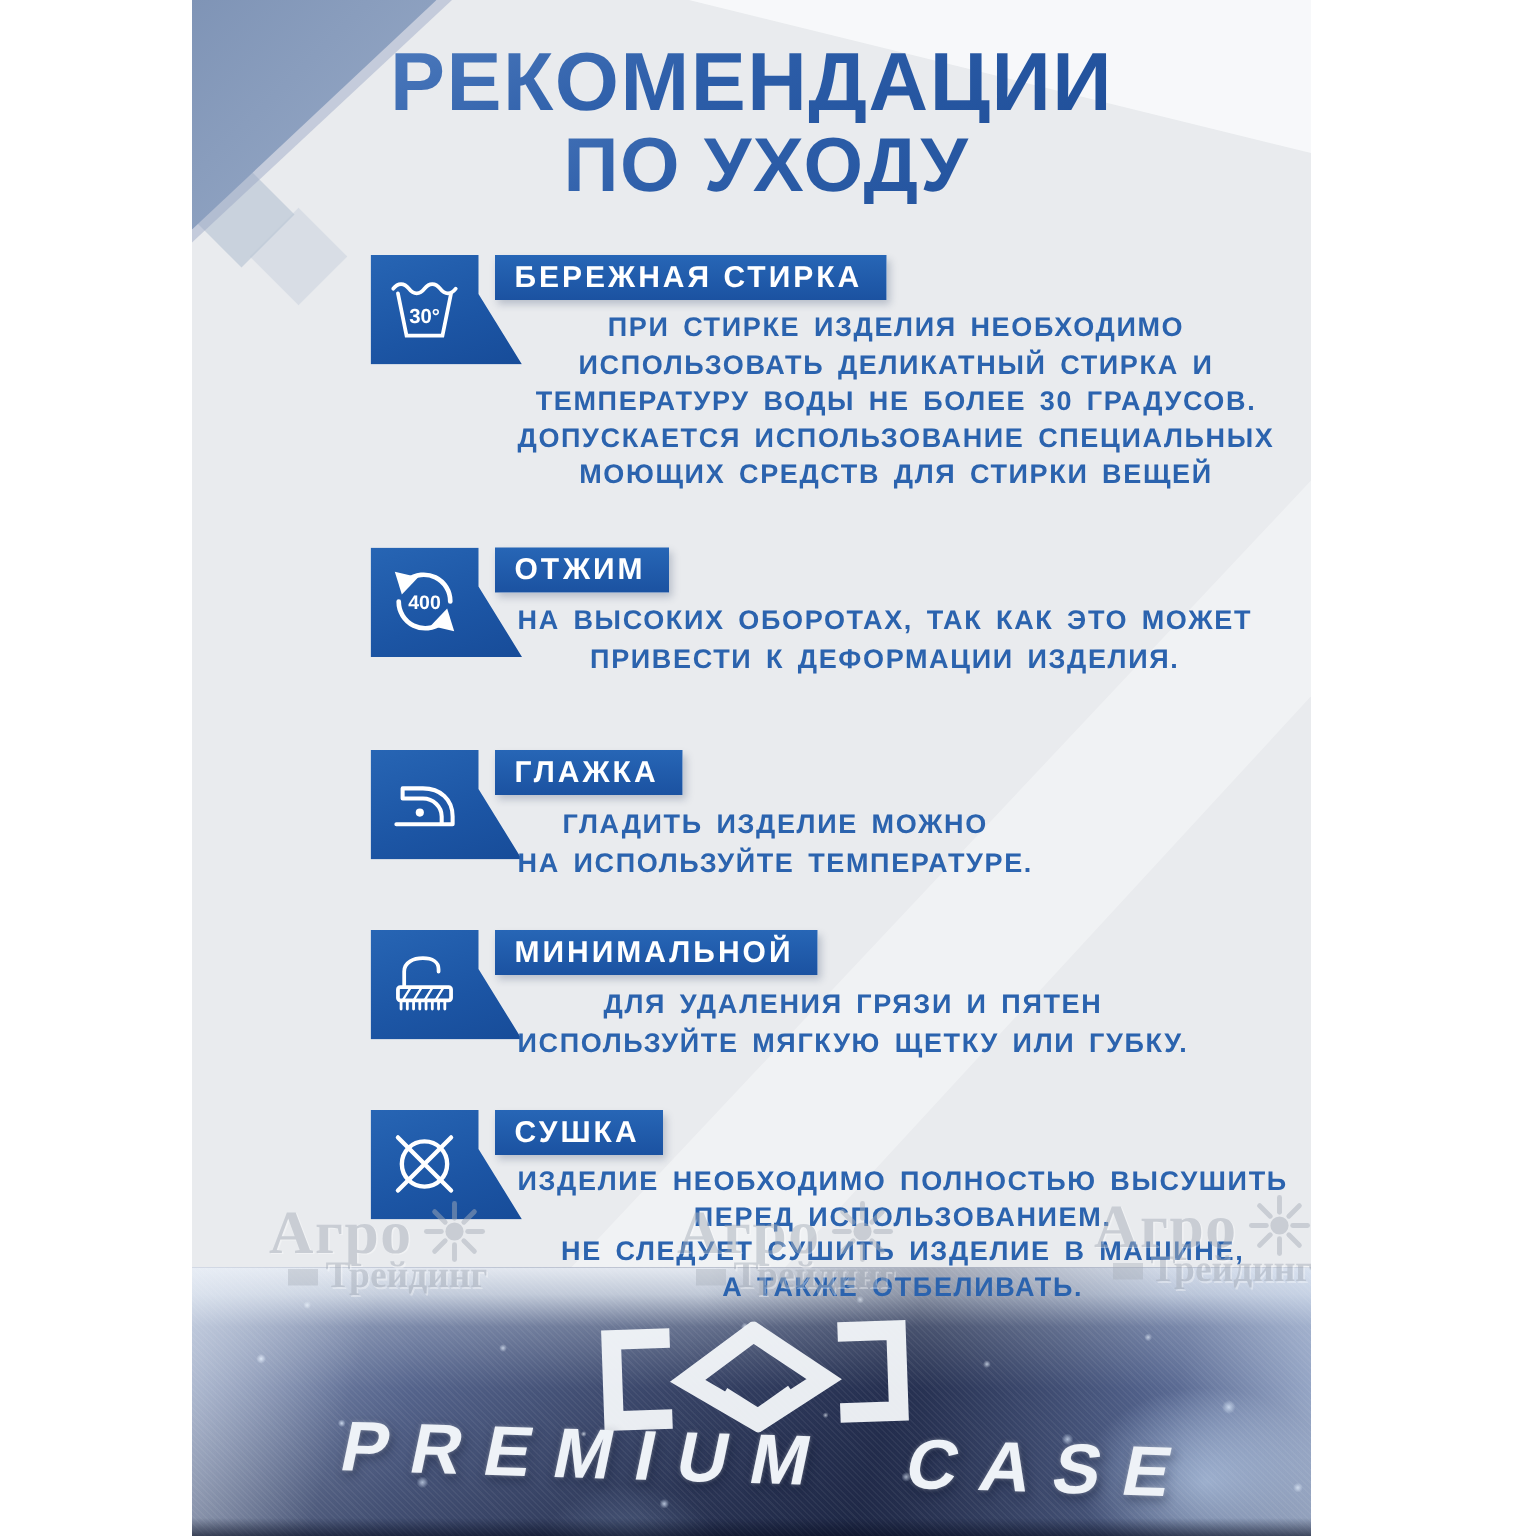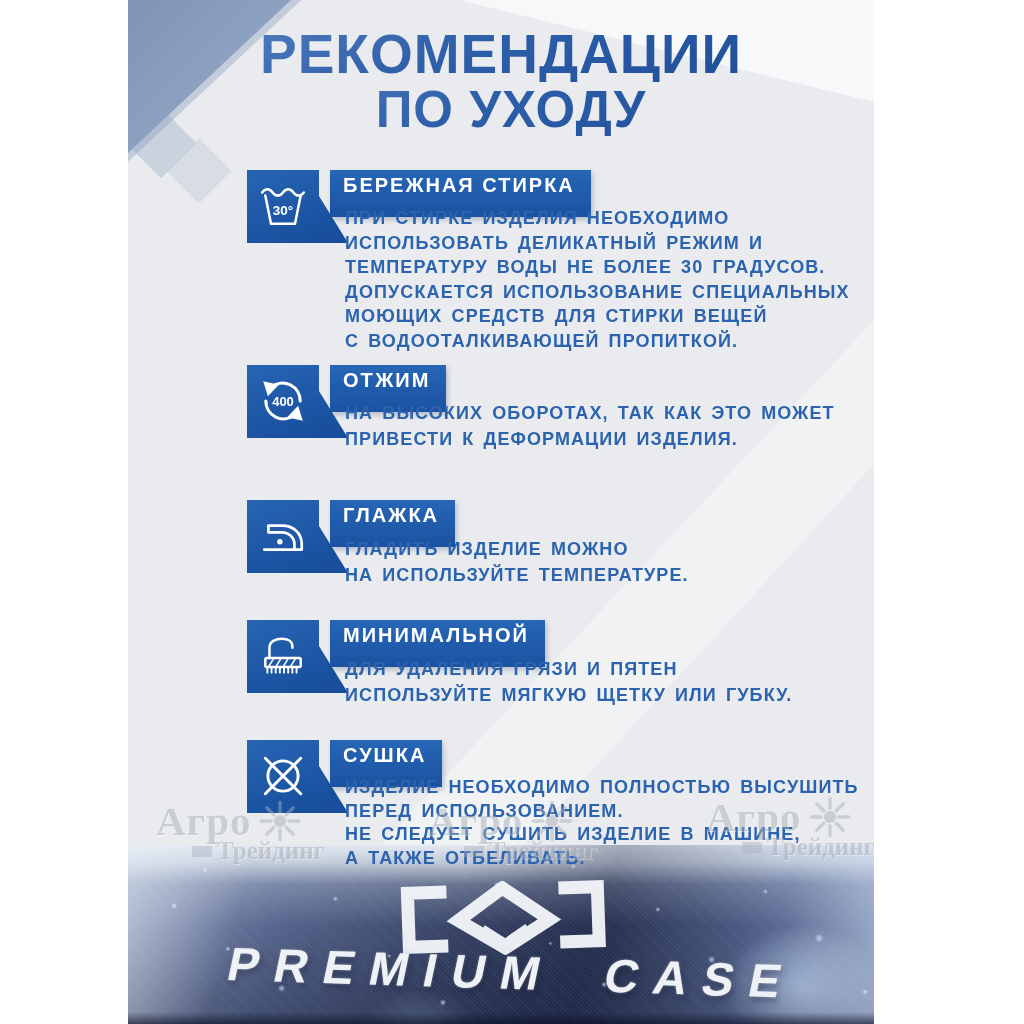--- a/index.html
+++ b/index.html
@@ -35,24 +35,24 @@
       -webkit-background-clip:text;-webkit-text-fill-color:transparent;}
   }
   
   .care{position:absolute;left:0;width:640px;z-index:20;}
   .iconblk{position:absolute;left:119px;top:0;width:101px;height:73px;
            background:linear-gradient(160deg,#2765b4 0%,#1c55a4 60%,#174c99 100%);
            clip-path:polygon(0 0,72px 0,72px 26px,101px 73px,0 73px);}
   .iconblk svg{position:absolute;left:11px;top:11px;width:50px;height:50px;}
   .hdr{position:absolute;left:202px;top:0;height:30px;display:inline-flex;align-items:center;
        background:linear-gradient(180deg,#2766b6 0%,#1b52a1 100%);
-       padding:0 16px 17px 13px;box-shadow:2px 3px 5px rgba(40,60,95,.25);}
+       padding:0 16px 0 13px;box-shadow:2px 3px 5px rgba(40,60,95,.25);}
   .hdr-t{color:#ffffff;font-weight:bold;font-size:20px;letter-spacing:2px;white-space:nowrap;}
   .bd{position:absolute;left:217px;top:36px;color:#2b63ae;font-weight:bold;font-size:18px;
-      letter-spacing:1.1px;word-spacing:3px;white-space:nowrap;}
+      letter-spacing:1.1px;word-spacing:3px;white-space:nowrap;text-align:center;}
   
   .photo{position:absolute;left:0;top:845px;width:768px;height:179px;z-index:10;overflow:hidden;
     background:
       linear-gradient(180deg,rgba(227,232,240,1) 0%,rgba(214,222,233,.85) 10%,rgba(190,201,219,.35) 22%,rgba(0,0,0,0) 45%,rgba(10,16,38,.30) 100%),
       radial-gradient(120px 90px at 88% 80%,rgba(175,198,232,.95),rgba(175,198,232,0) 70%),
       radial-gradient(90px 70px at 38% 108%,rgba(150,175,215,.6),rgba(150,175,215,0) 70%),
       linear-gradient(100deg,#8e9cba 0%,#55648c 20%,#384467 42%,#2b3659 63%,#3d4c78 84%,#8396ba 100%);}
   .photo::before{content:"";position:absolute;inset:0;
     background:
       repeating-linear-gradient(45deg,rgba(255,255,255,.05) 0 1px,rgba(0,0,0,0) 1px 3px),
@@ -78,21 +78,21 @@
     radial-gradient(4px 4px at 58% 12%,rgba(238,246,255,.6),rgba(238,246,255,0) 65%);}
   .brandmark{position:absolute;left:50%;top:36px;width:216px;height:74px;
              transform:translateX(-54%) rotate(-2deg);opacity:.95;}
   .wordmark{position:absolute;left:0;top:100px;width:100%;text-align:center;
             color:#eef2f7;font-weight:bold;font-size:47px;letter-spacing:15px;word-spacing:22px;
             white-space:nowrap;transform:rotate(1.8deg) skewX(-10deg);
             text-shadow:0 0 3px rgba(255,255,255,.35),2px 3px 7px rgba(10,20,45,.45);}
   
   .wm{position:absolute;z-index:40;color:#a7aeb9;opacity:.48;
       font-family:"Liberation Serif", serif;text-shadow:1px 1px 0 rgba(255,255,255,.75);}
-  .wm-r1{display:flex;align-items:center;gap:4px;}
+  .wm-r1{display:flex;align-items:center;gap:4px;justify-content:flex-end;}
   .wm-agro{font-size:41px;font-weight:bold;letter-spacing:1px;}
   .wm-sun{width:44px;height:44px;margin-left:2px;}
   .wm-r2{font-size:25px;font-weight:bold;margin-left:36px;margin-top:-8px;display:flex;align-items:center;}
   .wm-bar{display:inline-block;width:20px;height:11px;background:currentColor;margin-right:5px;opacity:.85;}
 </style>
 </head>
 <body>
 
 <div class="page">
   <div class="poster">
@@ -115,25 +115,24 @@
           <path d="M4,11 C7,7 11,7 14,11 C17,15 21,15 24,11 C27,7 31,7 34,11 C37,15 41,15 44,11"></path>
           <path d="M7,14 L12.5,41 L35.5,41 L41,14"></path>
           <text x="24" y="33" font-size="13" font-weight="bold" fill="#ffffff" stroke="none" text-anchor="middle" font-family="Liberation Sans, sans-serif">30°</text>
         </svg>
       </div>
       <div class="hdr">
         <span class="hdr-t">БЕРЕЖНАЯ СТИРКА</span>
       </div>
       <div class="bd" style="line-height:24.6px">
         <div>ПРИ СТИРКЕ ИЗДЕЛИЯ НЕОБХОДИМО</div>
-        <div>ИСПОЛЬЗОВАТЬ ДЕЛИКАТНЫЙ РЕЖИМ И</div>
+        <div>ИСПОЛЬЗОВАТЬ ДЕЛИКАТНЫЙ СТИРКА И</div>
         <div>ТЕМПЕРАТУРУ ВОДЫ НЕ БОЛЕЕ 30 ГРАДУСОВ.</div>
         <div>ДОПУСКАЕТСЯ ИСПОЛЬЗОВАНИЕ СПЕЦИАЛЬНЫХ</div>
         <div>МОЮЩИХ СРЕДСТВ ДЛЯ СТИРКИ ВЕЩЕЙ</div>
-        <div>С ВОДООТАЛКИВАЮЩЕЙ ПРОПИТКОЙ.</div>
       </div>
     </section>
 
     <section class="care" style="top:365px">
       <div class="iconblk">
         <svg viewBox="0 0 48 48" fill="none" stroke="#ffffff" stroke-width="3" stroke-linecap="round">
           <path d="M13,10.5 A17,17 0 0 1 40.5,24"></path>
           <path d="M35,37.5 A17,17 0 0 1 7.5,24"></path>
           <path d="M5,5 L20,8.5 L9.5,19.5 Z" fill="#ffffff" stroke="none"></path>
           <path d="M43,43 L28,39.5 L38.5,28.5 Z" fill="#ffffff" stroke="none"></path>

